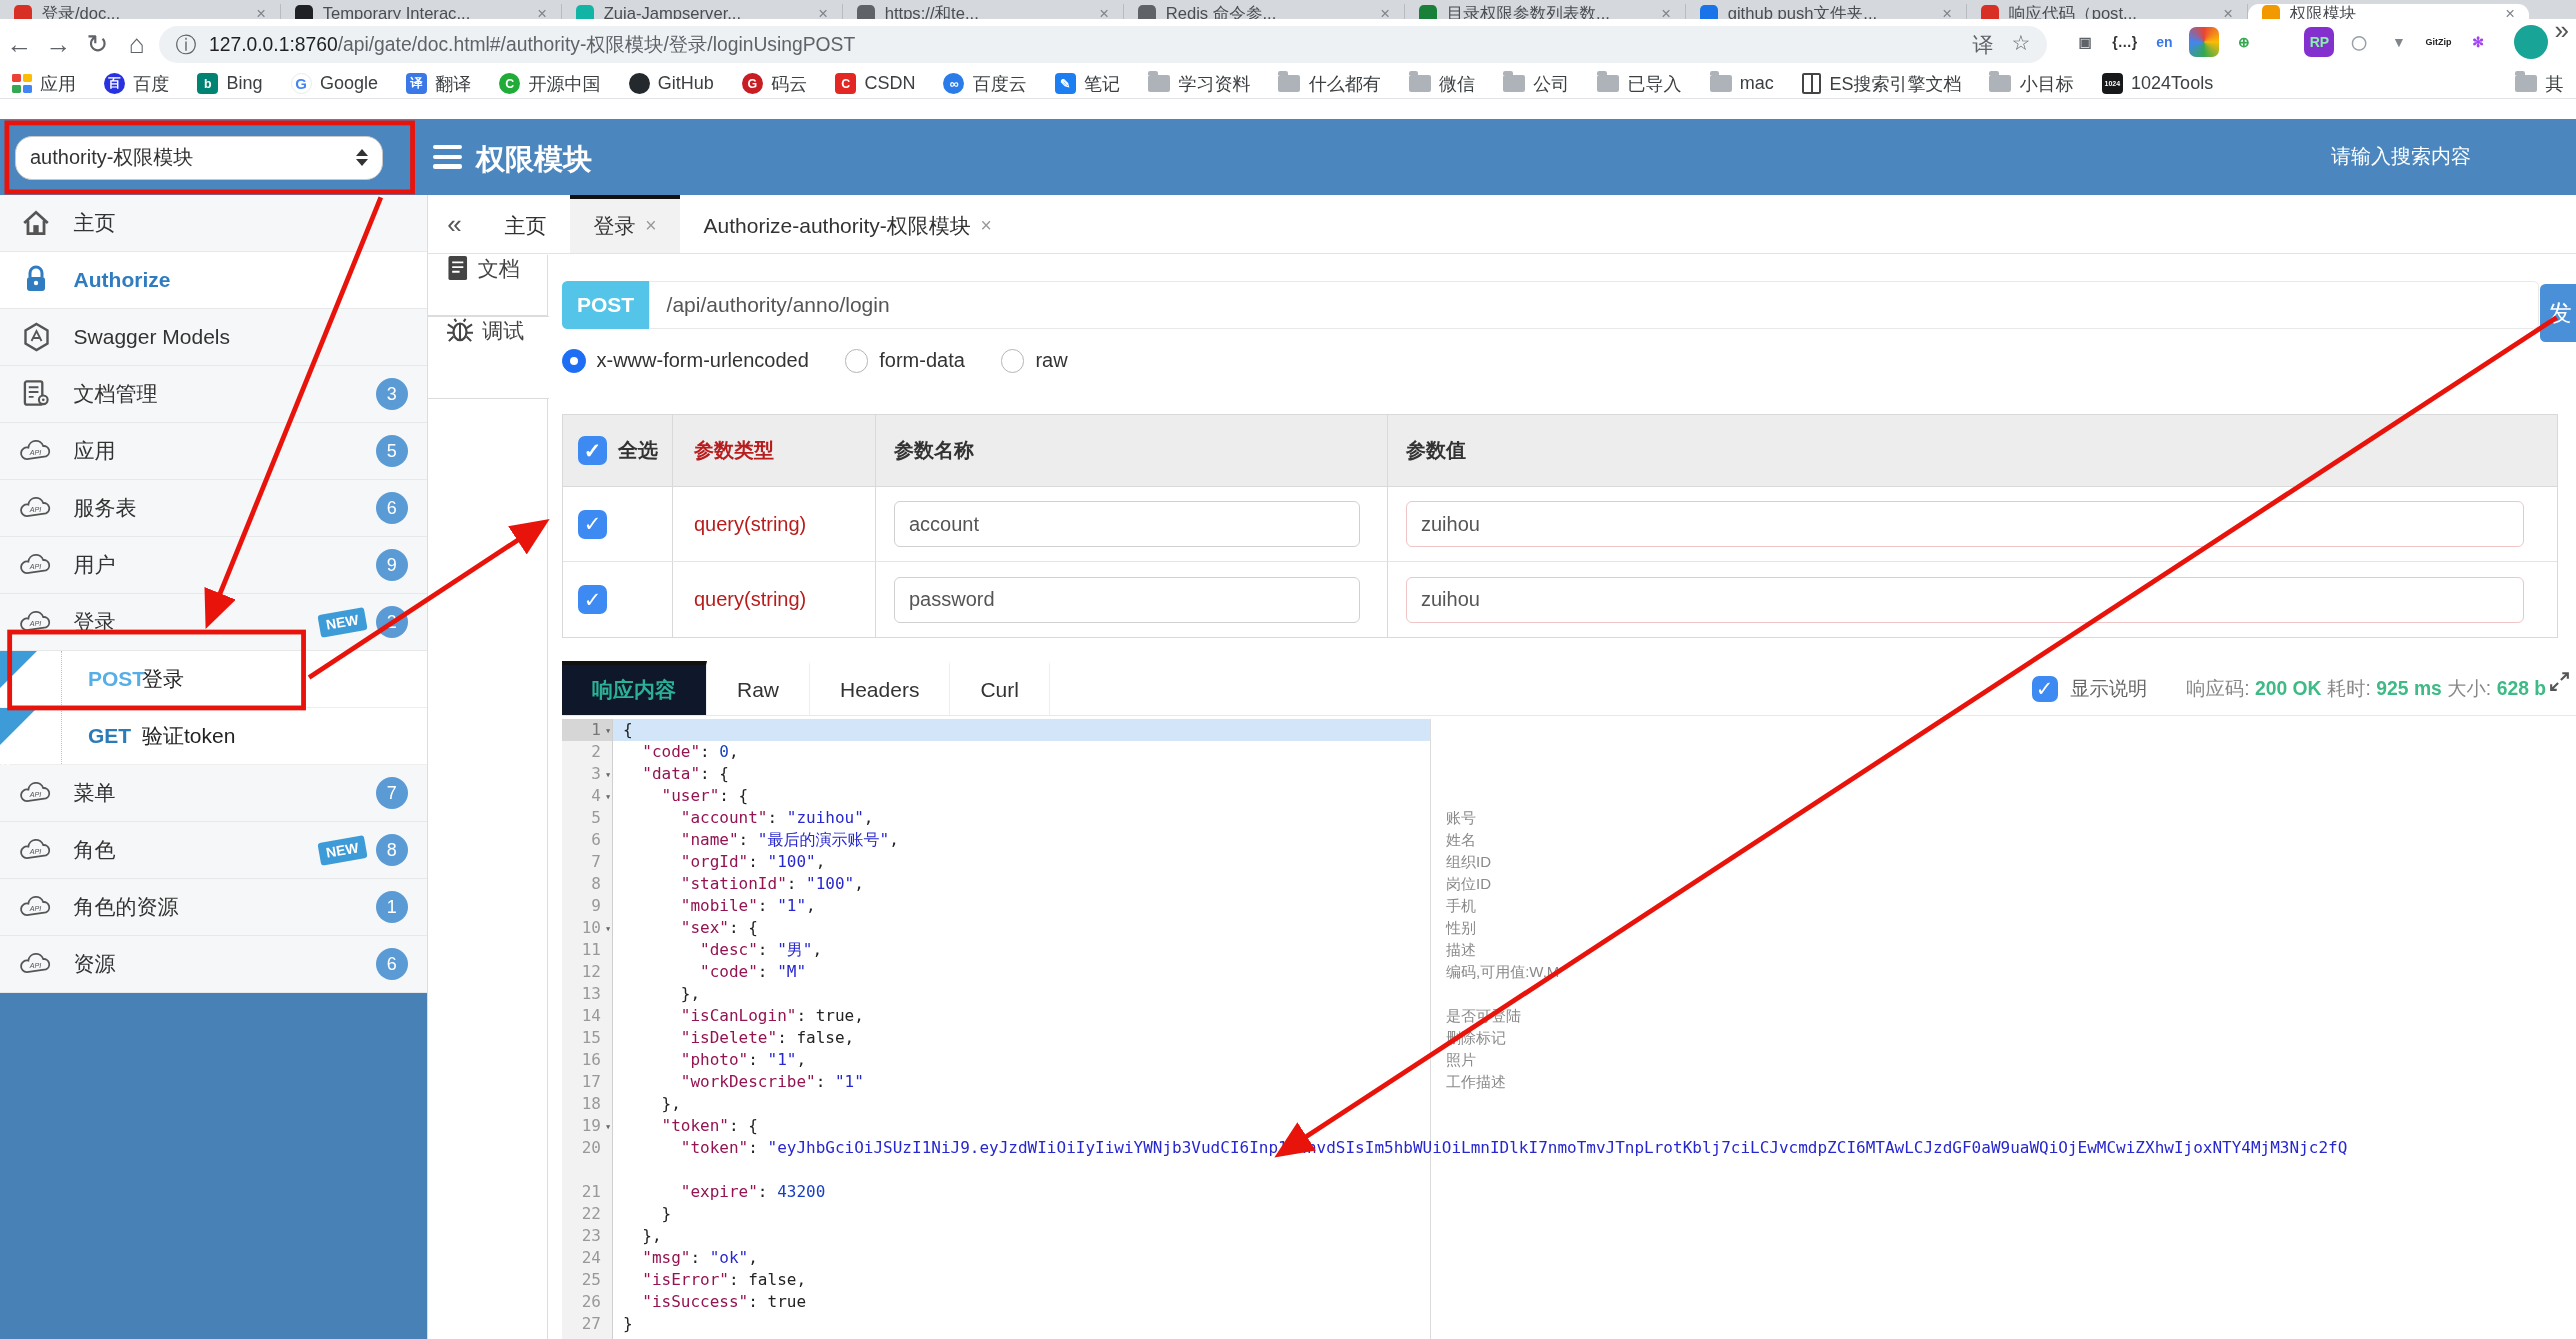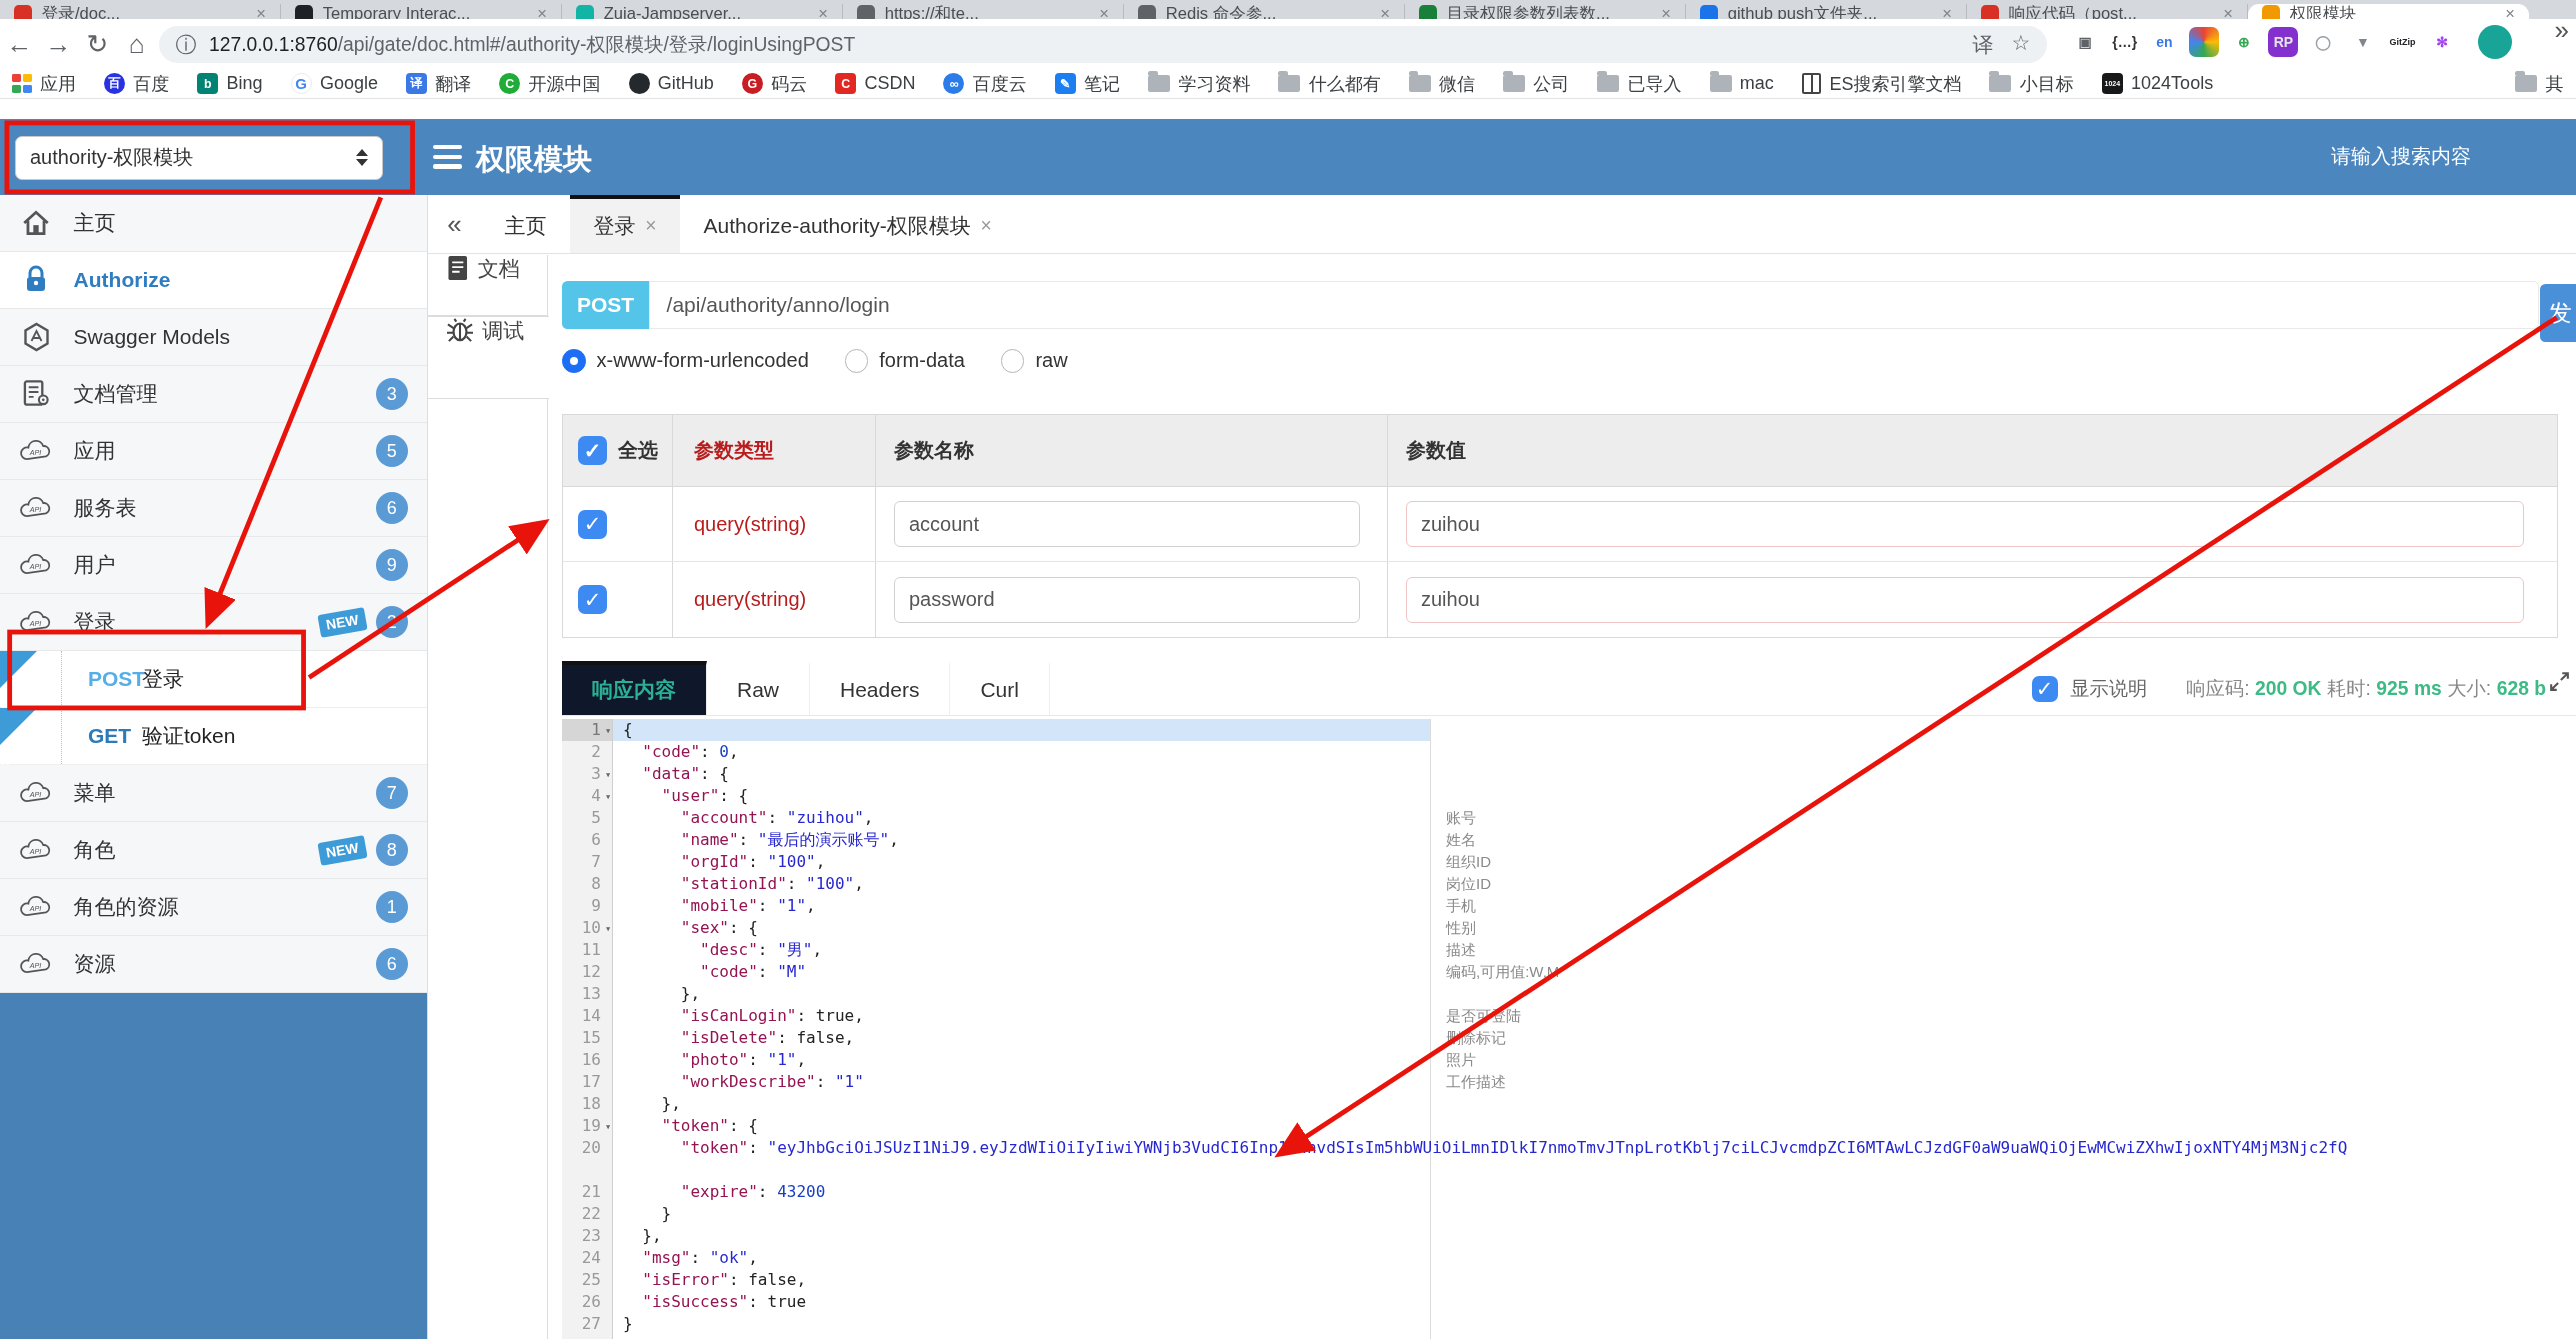--- a/index.html
+++ b/index.html
@@ -36,21 +36,21 @@
 .bm-book{width:19.3px;height:21px;background:#fff;border:2.1px solid #444;border-radius:2.1px;position:relative}
 .bm-book::before{content:"";position:absolute;left:7px;top:0;bottom:0;border-left:2.1px solid #444}
 .bm-grid{width:19.3px;height:19.3px;display:grid;grid-template-columns:8.3px 8.3px;grid-gap:2.8px}
 .bm-grid i{width:8.3px;height:8.3px;border-radius:1.4px}
 .bm-grid i:nth-child(1){background:#ea4335}.bm-grid i:nth-child(2){background:#fbbc05}
 .bm-grid i:nth-child(3){background:#34a853}.bm-grid i:nth-child(4){background:#4285f4}
 
 
 #appgap{position:absolute;left:0;top:99px;width:100%;height:19.3px;background:#fff}
 #appheader{position:absolute;left:0;top:119px;width:100%;height:76px;background:#4b87be;display:flex;align-items:center}
-#svcselect{position:absolute;left:15px;top:16.6px;width:368px;height:44px;background:#fff;border-radius:7px;border:0.7px solid #c8c8c8;display:flex;align-items:center;padding:0 14px;font-size:20px;color:#333}
+#svcselect{position:absolute;left:15px;top:16.6px;width:368px;height:44px;background:#fff;border-radius:17px;border:0.7px solid #c8c8c8;display:flex;align-items:center;padding:0 14px;font-size:20px;color:#333}
 .selarrows{margin-left:auto;display:flex;flex-direction:column;gap:3.4px}
 .selarrows i{width:0;height:0;border-left:6.2px solid transparent;border-right:6.2px solid transparent}
 .selarrows i.up{border-bottom:7.6px solid #333}
 .selarrows i.dn{border-top:7.6px solid #333}
 #hamb{position:absolute;left:433px;top:26px;width:29px;height:23.5px;display:flex;flex-direction:column;justify-content:space-between}
 #hamb i{height:4.1px;background:#fff;border-radius:2.1px}
 #apptitle{position:absolute;left:476px;top:21px;font-size:29px;font-weight:bold;color:#fff}
 #hsearch{position:absolute;right:66px;top:26px;background:transparent;border:none;outline:none;color:#fff;font-size:20px;width:179px}
 #hsearch::placeholder{color:#fff;opacity:1}
 
@@ -213,21 +213,21 @@
       <span>译</span>
       <span>☆</span>
     </span>
   </div>
   <div id="extrow">
       <span class="ext" style="background: rgb(255, 255, 255); color: rgb(95, 99, 104);">▣</span>
       <span class="ext" style="background: rgb(255, 255, 255); color: rgb(51, 51, 51);">{…}</span>
       <span class="ext" style="background: rgb(255, 255, 255); color: rgb(59, 120, 231);">en</span>
       <span class="ext multi" style="color: rgb(255, 255, 255);"></span>
       <span class="ext" style="background: rgb(255, 255, 255); color: rgb(52, 168, 83);">⊕</span>
-      <span class="ext" style="background: rgb(132, 48, 206); color: #e5e5e5;">RP</span>
+      <span class="ext" style="background: rgb(132, 48, 206); color: #86efac; margin-left: 36px;">RP</span>
       <span class="ext" style="background: rgb(255, 255, 255); color: rgb(154, 160, 166);">◯</span>
       <span class="ext" style="background: rgb(255, 255, 255); color: rgb(128, 134, 139);">▼</span>
       <span class="ext" style="background: rgb(255, 255, 255); color: rgb(32, 33, 36); font-size: 9px;">GitZip</span>
       <span class="ext" style="background: rgb(255, 255, 255); color: rgb(161, 66, 244);">✻</span>
       <span id="avatar"></span>
     </div>
   <div id="bookmarks">
       <div class="bm">
         <span class="bm-grid">
           <i></i>

